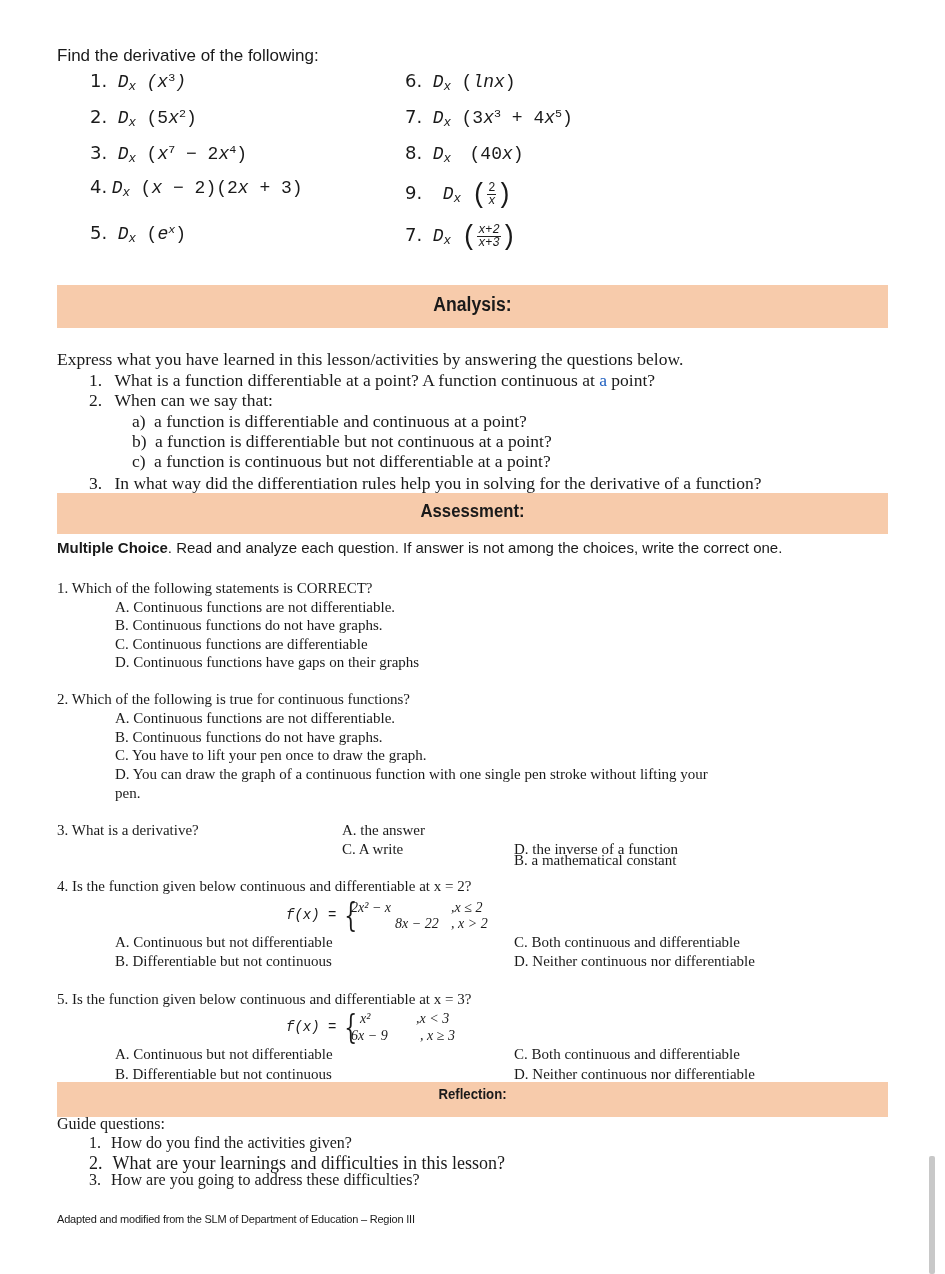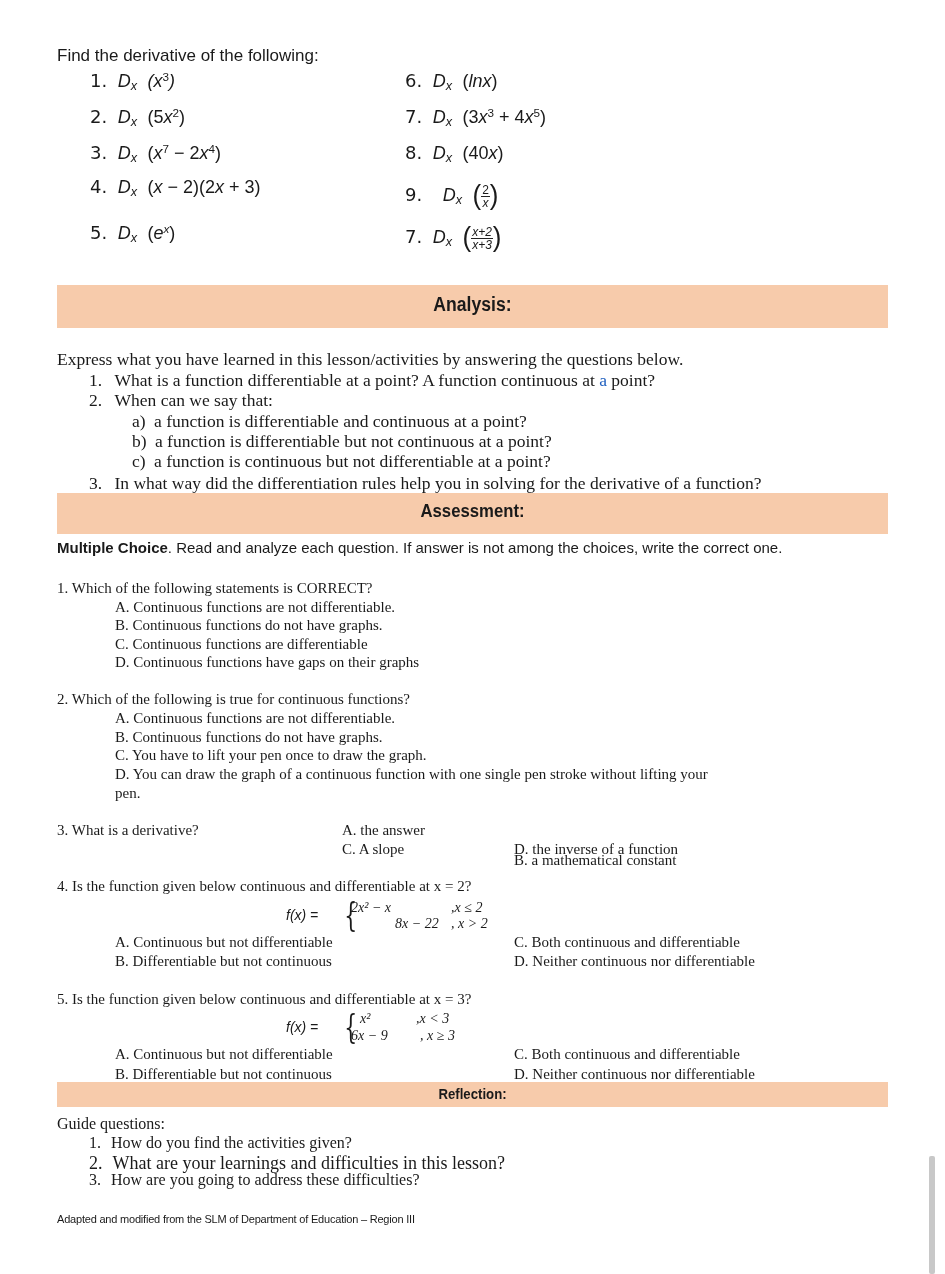--- a/index.html
+++ b/index.html
@@ -1,20 +1,20 @@
 <!DOCTYPE html>
 <html><head>
 <meta charset="utf-8">
 <style>
   html, body { margin: 0; padding: 0; background: #ffffff; }
   body { width: 945px; height: 1274px; position: relative; overflow: hidden; color: #1a1a1a; }
   .abs { position: absolute; white-space: nowrap; }
   .sans { font-family: "Liberation Sans", "DejaVu Sans", sans-serif; }
   .serif { font-family: "Liberation Serif", "DejaVu Serif", serif; }
-  .math { font-family: Liberation Sans, sans-serif; font-style: italic; }
+  .math { font-family: Liberation Mono, monospace; font-style: italic; }
   .num { font-family: "DejaVu Sans", "Liberation Sans", sans-serif; font-style: normal; }
   .up { font-style: normal; }
   sup { font-size: 0.65em; vertical-align: 0.55em; line-height: 0; }
   sub { font-size: 0.7em; vertical-align: -0.25em; line-height: 0; }
 
   .band { position: absolute; left: 57px; width: 831px; background: #f7cbab; }
   .band-title { position: absolute; left: 0; right: 0; text-align: center; font-weight: bold; font-family: "Liberation Sans", "DejaVu Sans", sans-serif; transform: scaleX(0.88); }
 
   .deriv { font-size: 18px; }
   .paren { font-size: 26px; font-style: normal; display:inline-block; transform: scaleY(1.05); vertical-align: -3px; }
@@ -44,21 +44,21 @@
   <span class="math" style="margin-left:6px;"><span>D</span><sub>x</sub></span>
   <span class="math" style="margin-left:6px;"><span class="up">(5</span>x<sup class="up">2</sup><span class="up">)</span></span>
 </div>
 <div class="abs deriv" style="left:90px; top:142px;">
   <span class="num">3.</span>
   <span class="math" style="margin-left:6px;"><span>D</span><sub>x</sub></span>
   <span class="math" style="margin-left:6px;"><span class="up">(</span>x<sup class="up">7</sup> <span class="up">− 2</span>x<sup class="up">4</sup><span class="up">)</span></span>
 </div>
 <div class="abs deriv" style="left:90px; top:176px;">
   <span class="num">4.</span>
-  <span class="math" style="margin-left:6px;"><span>D</span><sub>x</sub></span>
+  <span class="math" style=""><span>D</span><sub>x</sub></span>
   <span class="math" style="margin-left:6px;"><span class="up">(</span>x <span class="up">− 2)(2</span>x <span class="up">+ 3)</span></span>
 </div>
 <div class="abs deriv" style="left:90px; top:222px;">
   <span class="num">5.</span>
   <span class="math" style="margin-left:6px;"><span>D</span><sub>x</sub></span>
   <span class="math" style="margin-left:6px;"><span class="up">(</span>e<sup>x</sup><span class="up">)</span></span>
 </div>
 
 <div class="abs deriv" style="left:405px; top:70px;">
   <span class="num">6.</span>
@@ -66,21 +66,21 @@
   <span class="math" style="margin-left:6px;"><span class="up">(</span>lnx<span class="up">)</span></span>
 </div>
 <div class="abs deriv" style="left:405px; top:106px;">
   <span class="num">7.</span>
   <span class="math" style="margin-left:6px;"><span>D</span><sub>x</sub></span>
   <span class="math" style="margin-left:6px;"><span class="up">(3</span>x<sup class="up">3</sup> <span class="up">+ 4</span>x<sup class="up">5</sup><span class="up">)</span></span>
 </div>
 <div class="abs deriv" style="left:405px; top:142px;">
   <span class="num">8.</span>
   <span class="math" style="margin-left:6px;"><span>D</span><sub>x</sub></span>
-  <span class="math" style="margin-left:6px;"><span class="up">(40</span>x<span class="up">)</span></span>
+  <span class="math" style="margin-left:14px;"><span class="up">(40</span>x<span class="up">)</span></span>
 </div>
 <div class="abs deriv" style="left:405px; top:180px;">
   <span class="num">9.</span>
   <span class="math" style="margin-left:16px;"><span>D</span><sub>x</sub></span>
   <span class="math" style="margin-left:6px;"><span class="paren">(</span><span class="frac"><span class="n up">2</span><span class="d">x</span></span><span class="paren">)</span></span>
 </div>
 <div class="abs deriv" style="left:405px; top:222px;">
   <span class="num">7.</span>
   <span class="math" style="margin-left:6px;"><span>D</span><sub>x</sub></span>
   <span class="math" style="margin-left:6px;"><span class="paren">(</span><span class="frac"><span class="n">x+2</span><span class="d">x+3</span></span><span class="paren">)</span></span>
@@ -130,21 +130,21 @@
 <div class="abs mc" style="left:57px; top:691px;">2. Which of the following is true for continuous functions?</div>
 <div class="abs mc" style="left:115px; top:710px;">A. Continuous functions are not differentiable.</div>
 <div class="abs mc" style="left:115px; top:729px;">B. Continuous functions do not have graphs.</div>
 <div class="abs mc" style="left:115px; top:747px;">C. You have to lift your pen once to draw the graph.</div>
 <div class="abs mc" style="left:115px; top:766px;">D. You can draw the graph of a continuous function with one single pen stroke without lifting your</div>
 <div class="abs mc" style="left:115px; top:785px;">pen.</div>
 
 <div class="abs mc" style="left:57px; top:822px;">3. What is a derivative?</div>
 <div class="abs mc" style="left:342px; top:822px;">A. the answer</div>
 <div class="abs mc" style="left:514px; top:822px;margin-top:30px;">B. a mathematical constant</div>
-<div class="abs mc" style="left:342px; top:841px;">C. A slope</div>
+<div class="abs mc" style="left:342px; top:841px;">C. A write</div>
 <div class="abs mc" style="left:514px; top:841px;">D. the inverse of a function</div>
 
 <div class="abs mc" style="left:57px; top:878px;">4. Is the function given below continuous and differentiable at x = 2?</div>
 <div class="abs mc pw" style="left:286px; top:907px;"><span class="math">f(x) =</span></div>
 <div class="abs" style="left:340px; top:897px;"><span class="brace">{</span></div>
 <div class="abs mc pw math" style="left:351px; top:900px;">2x² − x</div>
 <div class="abs mc pw math" style="left:451px; top:900px;">,x ≤ 2</div>
 <div class="abs mc pw math" style="left:351px; top:916px;padding-left:44px;">8x − 22</div>
 <div class="abs mc pw math" style="left:451px; top:916px;">, x &gt; 2</div>
 <div class="abs mc" style="left:115px; top:934px;">A. Continuous but not differentiable</div>
@@ -157,21 +157,21 @@
 <div class="abs" style="left:340px; top:1009px;"><span class="brace">{</span></div>
 <div class="abs mc pw math" style="left:360px; top:1011px;">x²</div>
 <div class="abs mc pw math" style="left:416px; top:1011px;">,x &lt; 3</div>
 <div class="abs mc pw math" style="left:351px; top:1028px;">6x − 9</div>
 <div class="abs mc pw math" style="left:420px; top:1028px;">, x ≥ 3</div>
 <div class="abs mc" style="left:115px; top:1046px;">A. Continuous but not differentiable</div>
 <div class="abs mc" style="left:115px; top:1066px;">B. Differentiable but not continuous</div>
 <div class="abs mc" style="left:514px; top:1046px;">C. Both continuous and differentiable</div>
 <div class="abs mc" style="left:514px; top:1066px;">D. Neither continuous nor differentiable</div>
 
-<div class="band" style="top:1082px; height:25px;">
+<div class="band" style="top:1082px; height:35px;">
   <div class="band-title" style="top:3px; font-size:15px;">Reflection:</div>
 </div>
 
 <div class="abs serif" style="left:57px; top:1115px; font-size:16px;">Guide questions:</div>
 <div class="abs serif" style="left:89px; top:1134px; font-size:16px;">
   <span>1.</span><span style="margin-left:10px;">How do you find the activities given?</span>
 </div>
 <div class="abs serif" style="left:89px; top:1153px; font-size:18px;">
   <span>2.</span><span style="margin-left:10px;">What are your learnings and difficulties in this lesson?</span>
 </div>

